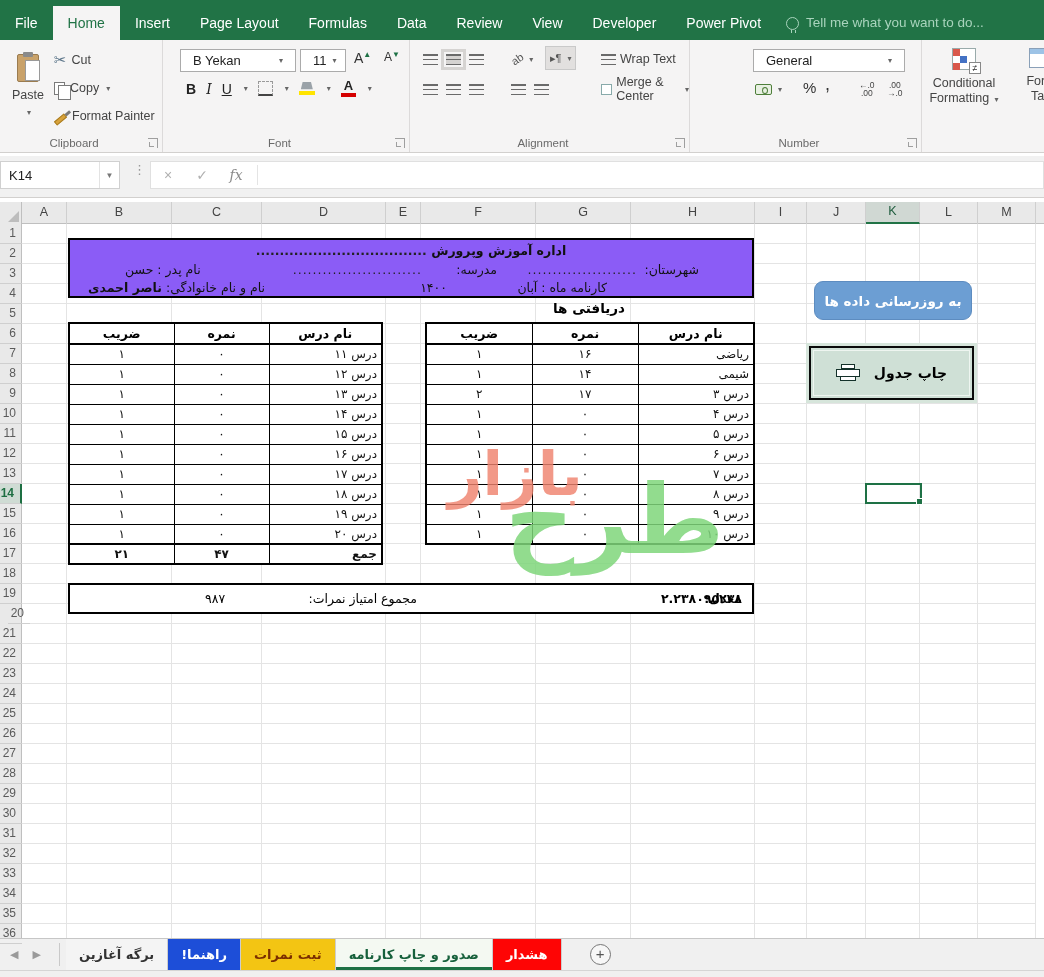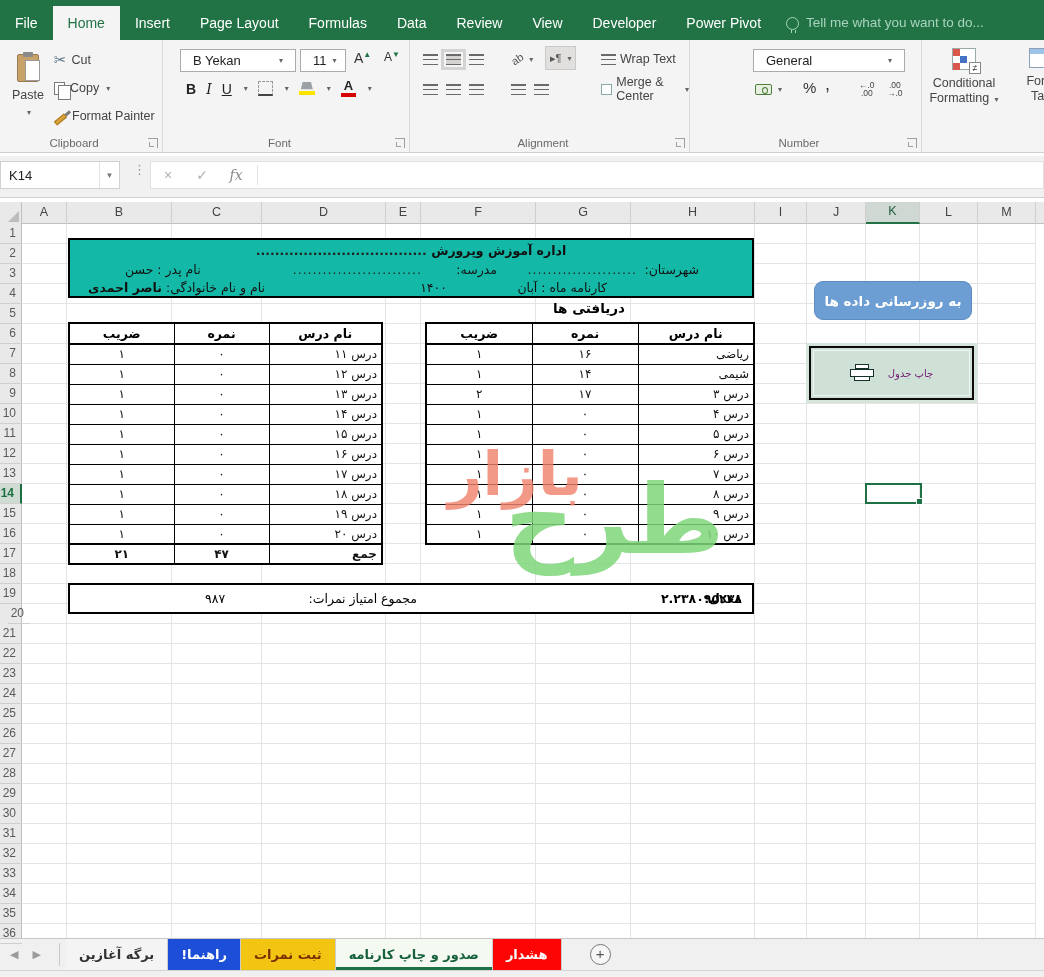--- a/index.html
+++ b/index.html
@@ -100,21 +100,21 @@
   .rowheads { position:absolute; left:0; top:224px; width:22px; height:714px; background:#e9e9e9; border-right:1px solid #bfbfbf; z-index:3; }
   .rowcell { position:absolute; left:0; width:22px; text-align:right; padding-right:6px; font-size:12px; color:#5a5a5a; border-bottom:1px solid #cfcfcf; overflow:hidden; }
   .rowcell.sel { background:#cfdcd4; color:#1d6f42; border-right:2px solid #1d6f42; font-weight:bold; }
 
   
   .grid { position:absolute; left:22px; top:224px; width:1014px; height:714px; background:
       repeating-linear-gradient(to bottom, transparent 0 19px, #e4e4e4 19px 20px); }
   .vline { position:absolute; top:224px; height:714px; width:1px; background:#e4e4e4; z-index:0; }
 
   
-  .hdr-box { position:absolute; left:68px; top:238px; width:686px; height:60px; background:#14b8a6; border:2px solid #000; z-index:2; }
+  .hdr-box { position:absolute; left:68px; top:238px; width:686px; height:60px; background:#8b5cf6; border:2px solid #000; z-index:2; }
   .hl { position:absolute; font-size:12.5px; color:#111; white-space:nowrap; direction:rtl; }
   .dots { letter-spacing:1px; color:#222; }
   .b { font-weight:bold; }
   .sec-title { position:absolute; left:425px; top:300px; width:328px; text-align:center; font-weight:bold; font-size:13.5px; direction:rtl; z-index:2; }
 
   table.score { position:absolute; border-collapse:collapse; background:#fff; direction:rtl; z-index:2; border:2px solid #000; table-layout:fixed; }
   table.score th { font-weight:bold; font-size:12.5px; border:1px solid #000; border-bottom:2px solid #000; height:21px; padding:0; }
   table.score td { font-size:12px; border:1px solid #000; height:20px; padding:0 4px; color:#111; }
   table.score td.name { text-align:right; }
   table.score td.ctr { text-align:center; }
@@ -122,21 +122,21 @@
   .t-right { left:425px; top:322px; width:328px; }
   .t-left { left:68px; top:322px; width:313px; }
 
   .sum-box { position:absolute; left:68px; top:583px; width:686px; height:31px; background:#fff; border:2px solid #000; z-index:2; }
   .sum-box span { position:absolute; top:0; line-height:27px; font-size:12.5px; direction:rtl; white-space:nowrap; }
 
   .btn-update { position:absolute; left:814px; top:281px; width:158px; height:39px; background:#6c9ed3; border:1px solid #5d8cc0; border-radius:9px; color:#fff; font-weight:bold; font-size:13.5px; display:flex; align-items:center; justify-content:center; direction:rtl; z-index:2; cursor:pointer; }
   .btn-print-outer { position:absolute; left:806px; top:343px; width:171px; height:60px; background:#d6e5db; padding:3px; z-index:2; cursor:pointer; }
   .btn-print-mid { width:100%; height:100%; border:2.5px solid #0a0a0a; background:#cfe0d6; padding:2px; }
   .btn-print-in { width:100%; height:100%; border:1px solid #eef5f0; display:flex; align-items:center; justify-content:center; gap:14px; direction:rtl; }
-  .btn-print-in .lbl { font-size:10px; font-weight:400; color:#701a75; }
+  .btn-print-in .lbl { font-size:14px; font-weight:700; color:#000000; }
   .ic-printer { width:24px; height:18px; position:relative; }
   .ic-printer .top { position:absolute; left:5px; top:0; width:14px; height:5px; border:1.5px solid #14312a; background:#fff; }
   .ic-printer .body { position:absolute; left:0; top:5px; width:24px; height:8px; border:1.5px solid #14312a; background:#fff; }
   .ic-printer .out { position:absolute; left:4px; top:12px; width:16px; height:5px; border:1.5px solid #14312a; background:#fff; }
 
   .selcell { position:absolute; left:865px; top:483px; width:57px; height:21px; border:2px solid #1e7145; background:transparent; z-index:4; }
   .selcell:after { content:""; position:absolute; right:-3px; bottom:-3px; width:5px; height:5px; background:#1e7145; border:1px solid #fff; }
 
   .wm { position:absolute; font-family:"DejaVu Sans",sans-serif; font-weight:bold; direction:rtl; z-index:5; pointer-events:none; line-height:1; }
   .wm1 { left:448px; top:444px; font-size:60px; color:#f0836e; opacity:.82;text-align:right; }

